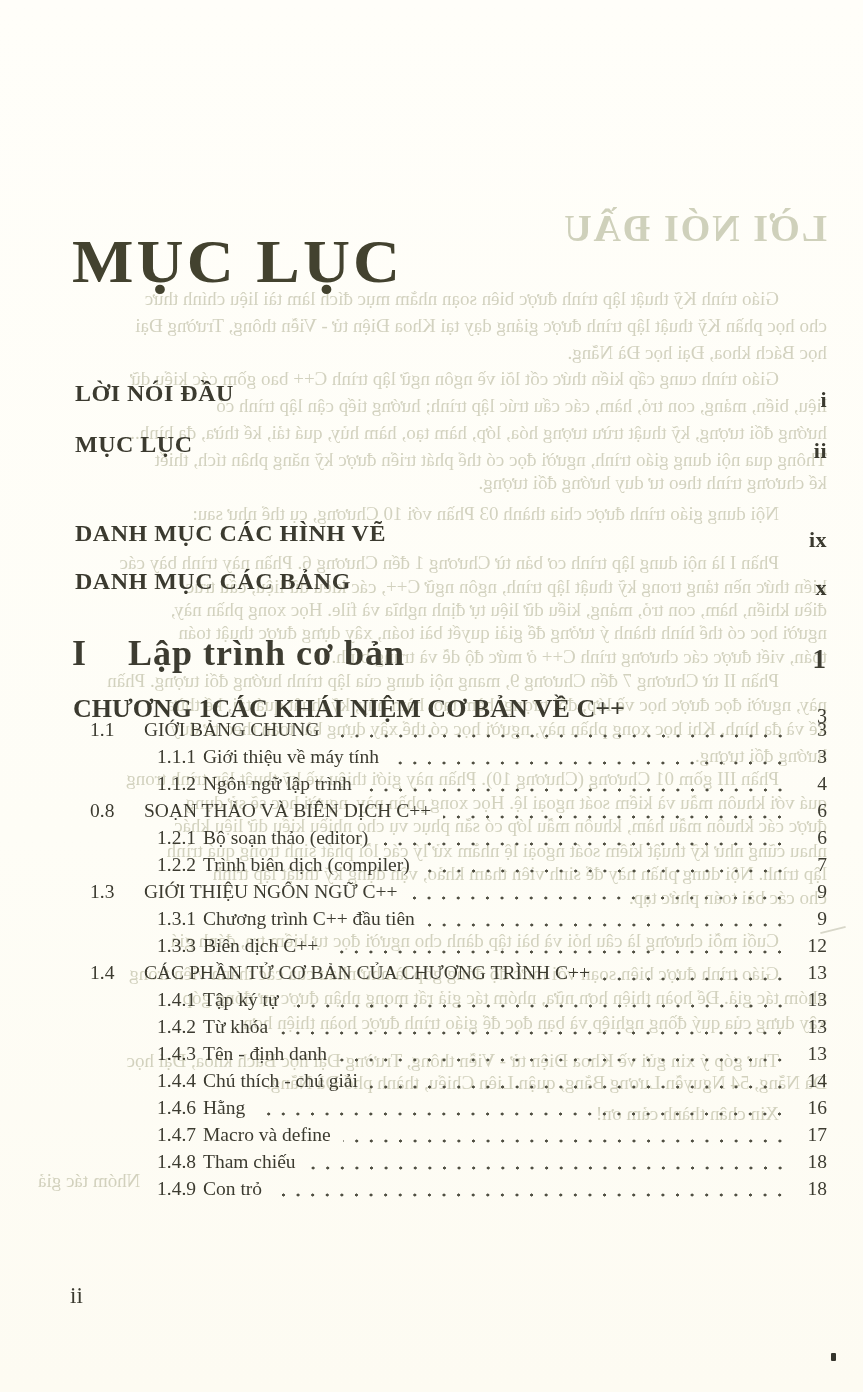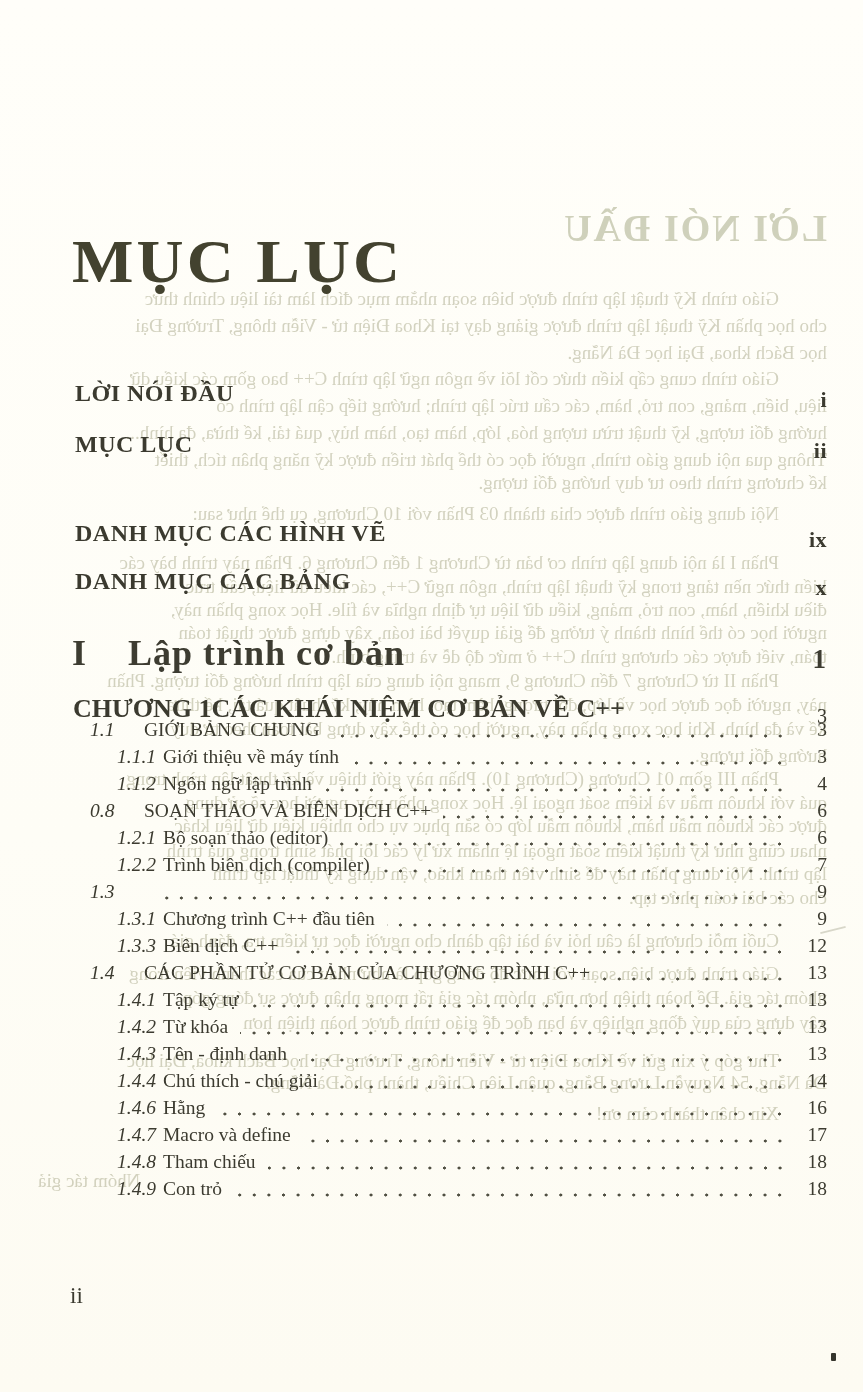--- a/index.html
+++ b/index.html
@@ -64,23 +64,23 @@
   .chap-title { flex:1; }
   .chap-page { font-size:20px; font-weight:normal; position:relative; top:6px; }
 
   .toc { position:absolute; top:719px; left:62px; width:765px; }
   .sec-row {
     display:flex; align-items:baseline;
     height:27px; font-size:19.5px; color:#3c3b30;
   }
   .sec-row.l1 { padding-left:28px; }
   .sec-row.l2 { padding-left:55px; }
-  .sec-num { flex:none;font-style:italic; }
+  .sec-num { flex:none; }
   .l1 .sec-num { width:54px; }
-  .l2 .sec-num { width:46px; }
+  .l2 .sec-num { width:46px;margin-left:40px; }
   .sec-title { flex:none; white-space:nowrap; }
   .dots {
     flex:1; align-self:stretch; margin:0 8px 0 12px;
     background-image:radial-gradient(circle, #504f42 1.35px, transparent 1.75px);
     background-size:14.6px 4px;
     background-repeat:repeat-x;
     background-position:right 2px bottom 8px;
   }
   .sec-page { flex:none; min-width:30px; text-align:right; }
 
@@ -196,20 +196,21 @@
         <span class="sec-page">6</span>
       </div>
       <div class="sec-row l2">
         <span class="sec-num">1.2.2</span>
         <span class="sec-title">Trình biên dịch (compiler)</span>
         <span class="dots"></span>
         <span class="sec-page">7</span>
       </div>
       <div class="sec-row l1">
         <span class="sec-num">1.3</span>
+        <span class="sec-title">GIỚI THIỆU NGÔN NGỮ C++</span>
         <span class="dots"></span>
         <span class="sec-page">9</span>
       </div>
       <div class="sec-row l2">
         <span class="sec-num">1.3.1</span>
         <span class="sec-title">Chương trình C++ đầu tiên</span>
         <span class="dots"></span>
         <span class="sec-page">9</span>
       </div>
       <div class="sec-row l2">

